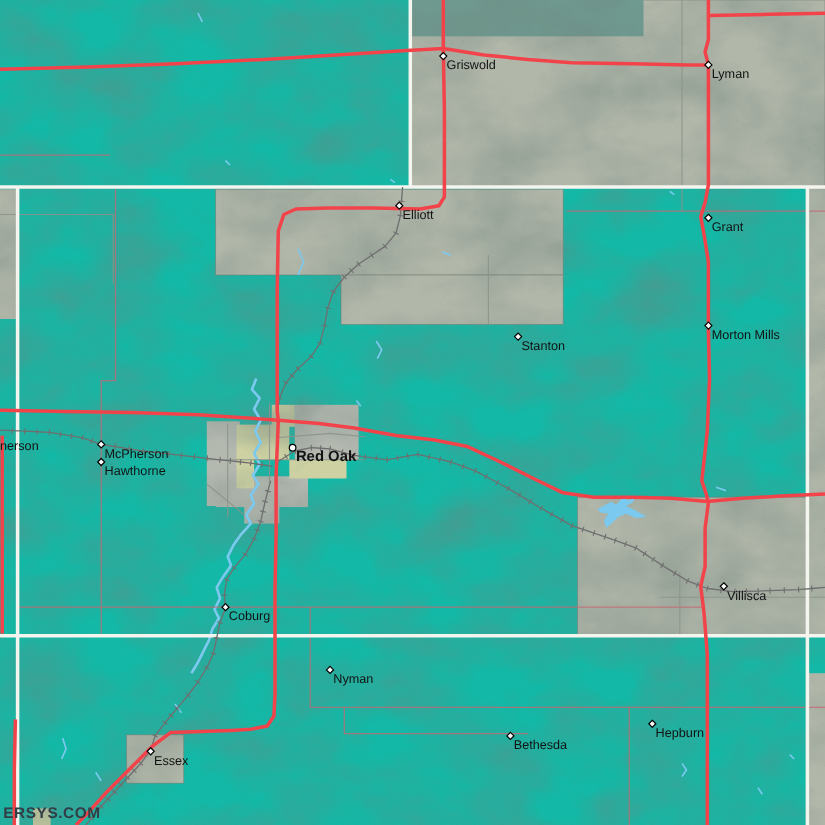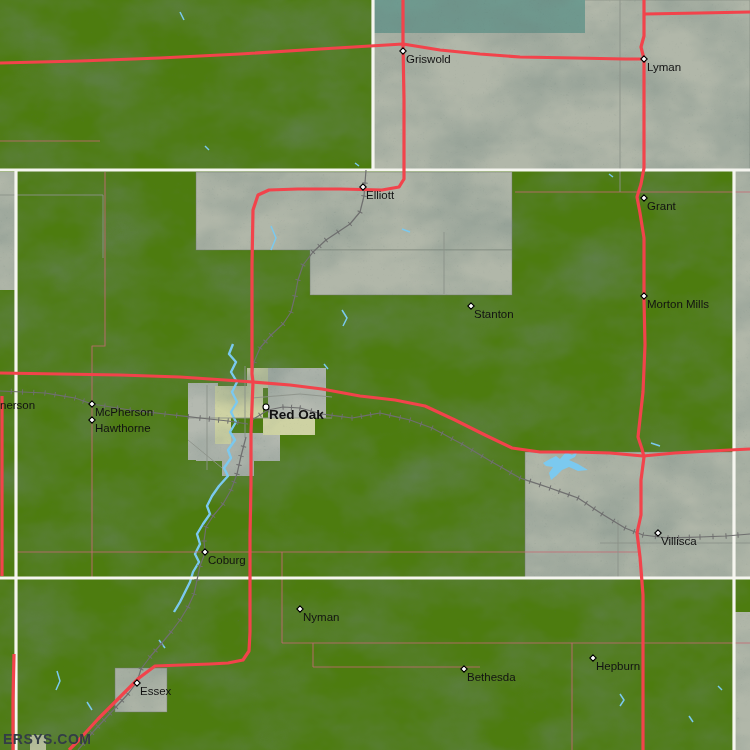--- a/index.html
+++ b/index.html
@@ -1,18 +1,18 @@
 <!DOCTYPE html>
 <html><head>
 <meta charset="utf-8">
 <style>
   html,body{margin:0;padding:0;background:#ffffff;}
   .map-root{
     position:relative;width:750px;height:750px;overflow:hidden;
-    background:#4d7c0f;
+    background:#14b8a6;
     font-family:"Liberation Sans", sans-serif;
   }
   svg{display:block;}
   text{font-family:"Liberation Sans", sans-serif;}
   .town-label{font-size:11.5px;fill:#121212;}
   .town-label.bold{font-size:13.5px;font-weight:bold;}
   .watermark{font-size:14px;font-weight:bold;fill:#333d46;letter-spacing:.5px;}
 </style>
 </head>
 <body>

